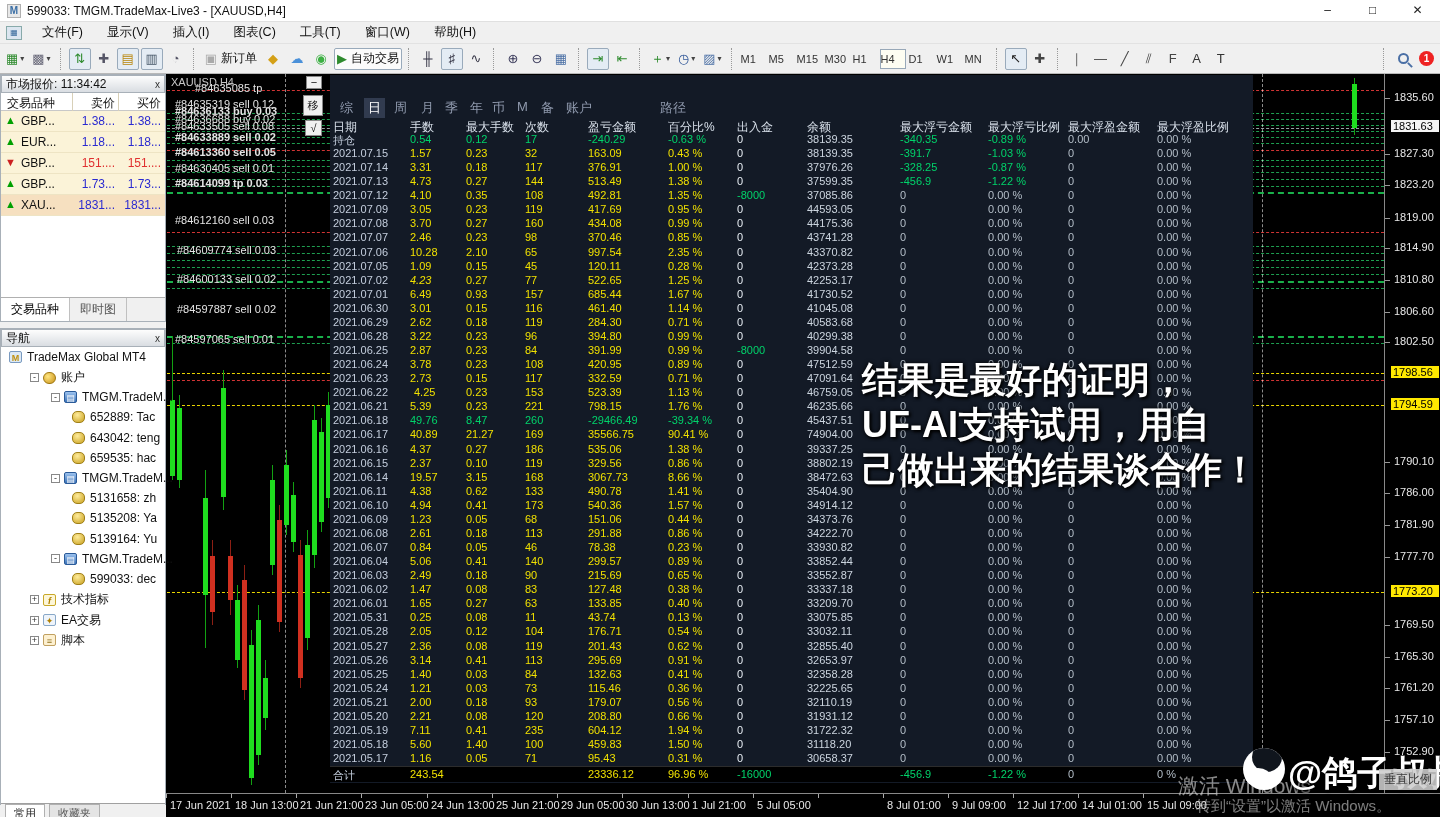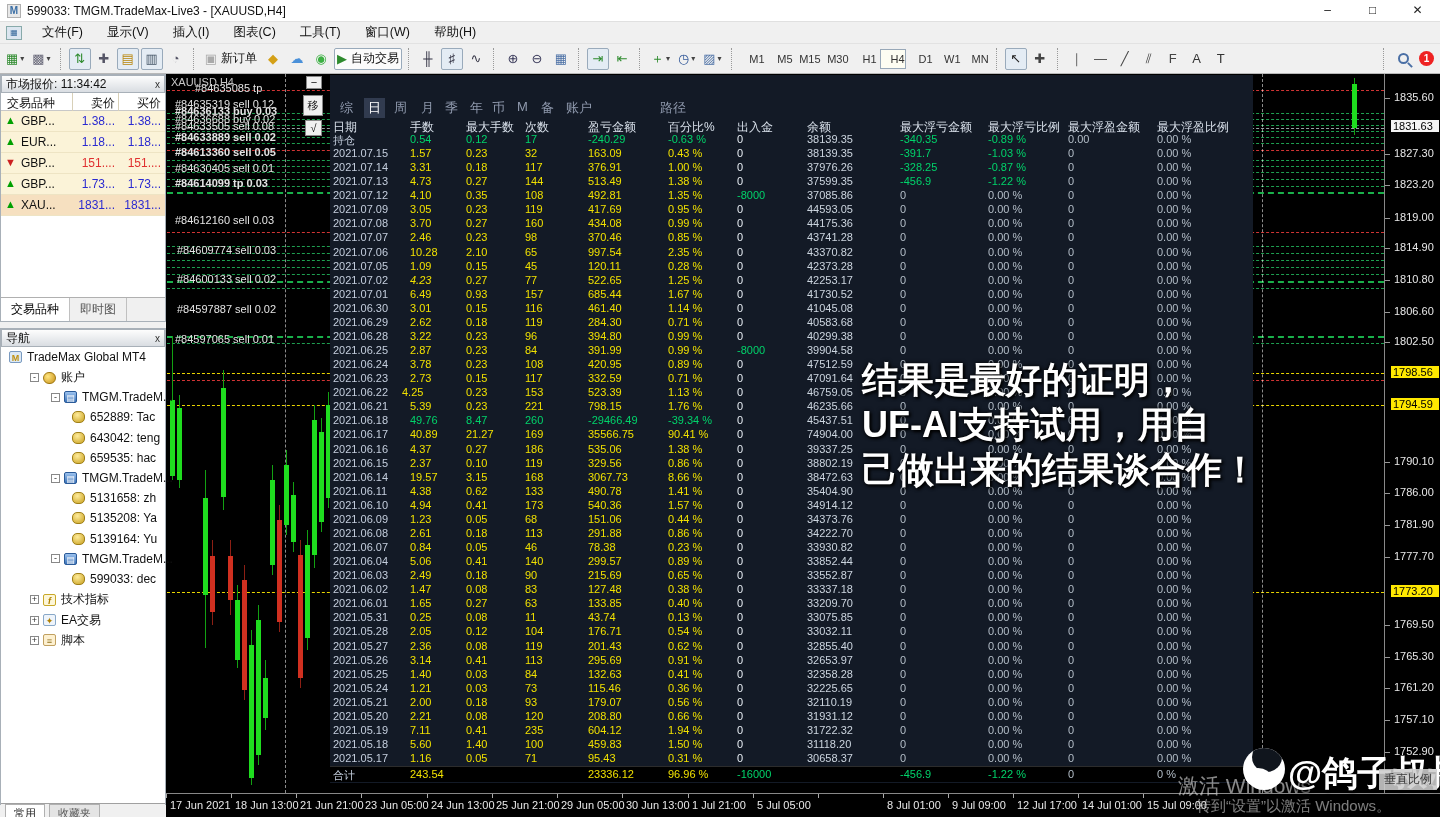--- a/index.html
+++ b/index.html
@@ -17,21 +17,21 @@
   #menubar .childicon { width:16px; height:14px; margin:0 8px 0 6px; background:#dce6f0; border:1px solid #8aa; font-size:8px; line-height:12px; text-align:center; color:#369; }
   #menubar .mitem { font-size:12.5px; color:#111; padding:2px 12px; }
   #toolbar { left:0; top:44px; width:1440px; height:30px; background:#f0f0f0; border-bottom:1px solid #b8b8b8; display:flex; align-items:center; padding-left:2px; }
   .tsep { width:5px; height:22px; border-left:1px dotted #9a9a9a; margin:0 3px 0 5px; }
   .tbtn { min-width:22px; height:22px; display:flex; align-items:center; justify-content:center; font-size:13px; margin:0 1px; border:1px solid transparent; border-radius:2px; padding:0 2px; }
   .tbtn.pressed { background:#e4ecf4; border:1px solid #9ab; }
   .tbtn.disabled { color:#aaa !important; }
   .tbtn .lbl { font-size:12px; color:#111; margin-left:4px; }
   .tbtn.boxed { border:1px solid #9ab; background:#fbfbfb; }
   .dd { font-size:8px; color:#444; margin-left:2px; }
-  .tfbtn { width:26px; height:20px; font-size:11px; color:#333; text-align:right; line-height:19px; margin:0 1px; border:1px solid transparent; }
+  .tfbtn { width:26px; height:20px; font-size:11px; color:#333; text-align:left; line-height:19px; margin:0 1px; border:1px solid transparent; }
   .tfbtn.active { background:#fdfdf2; border:1px solid #98a8b8; }
   .magnifier { width:11px; height:11px; border:2px solid #4a6fa5; border-radius:50%; position:relative; }
   .magnifier:after { content:""; position:absolute; width:6px; height:2px; background:#4a6fa5; transform:rotate(45deg); left:7px; top:9px; }
   #notif-badge { width:15px; height:15px; border-radius:50%; background:#e22; color:#fff; font-size:10px; font-weight:bold; text-align:center; line-height:15px; margin:0 6px 0 4px; }
 
   
   #left-dock { left:0; top:74px; width:166px; height:743px; background:#f0f0f0; }
   .panel-hdr { height:18px; background:linear-gradient(#fdfdfd,#d9dde2); border:1px solid #a8b0b8; font-size:12px; color:#111; display:flex; align-items:center; padding:0 4px; }
   .panel-hdr .x { margin-left:auto; font-size:10px; color:#333; }
   #mw-panel { left:0; top:0; width:166px; height:248px; background:#fff; border:1px solid #a8b0b8; }
@@ -638,21 +638,21 @@
       <span class="scell c-yellow" style="left: 338px;">0.71 %</span>
       <span class="scell c-white" style="left: 407px;">0</span>
       <span class="scell c-bal" style="left: 477px;">47091.64</span>
       <span class="scell c-dim" style="left: 570px;">0</span>
       <span class="scell c-dim" style="left: 658px;">0.00 %</span>
       <span class="scell c-dim" style="left: 738px;">0</span>
       <span class="scell c-dim" style="left: 827px;">0.00 %</span>
     </div>
     <div class="srow" style="top: 311.26px;">
       <span class="scell c-date" style="left: 3px;">2021.06.22</span>
-      <span class="scell c-yellow" style="left: 72px;">4.25</span>
+      <span class="scell c-yellow" style="left: 84px;">4.25</span>
       <span class="scell c-yellow" style="left: 136px;">0.23</span>
       <span class="scell c-yellow" style="left: 195px;">153</span>
       <span class="scell c-yellow" style="left: 258px;">523.39</span>
       <span class="scell c-yellow" style="left: 338px;">1.13 %</span>
       <span class="scell c-white" style="left: 407px;">0</span>
       <span class="scell c-bal" style="left: 477px;">46759.05</span>
       <span class="scell c-dim" style="left: 570px;">0</span>
       <span class="scell c-dim" style="left: 658px;">0.00 %</span>
       <span class="scell c-dim" style="left: 738px;">0</span>
       <span class="scell c-dim" style="left: 827px;">0.00 %</span>

